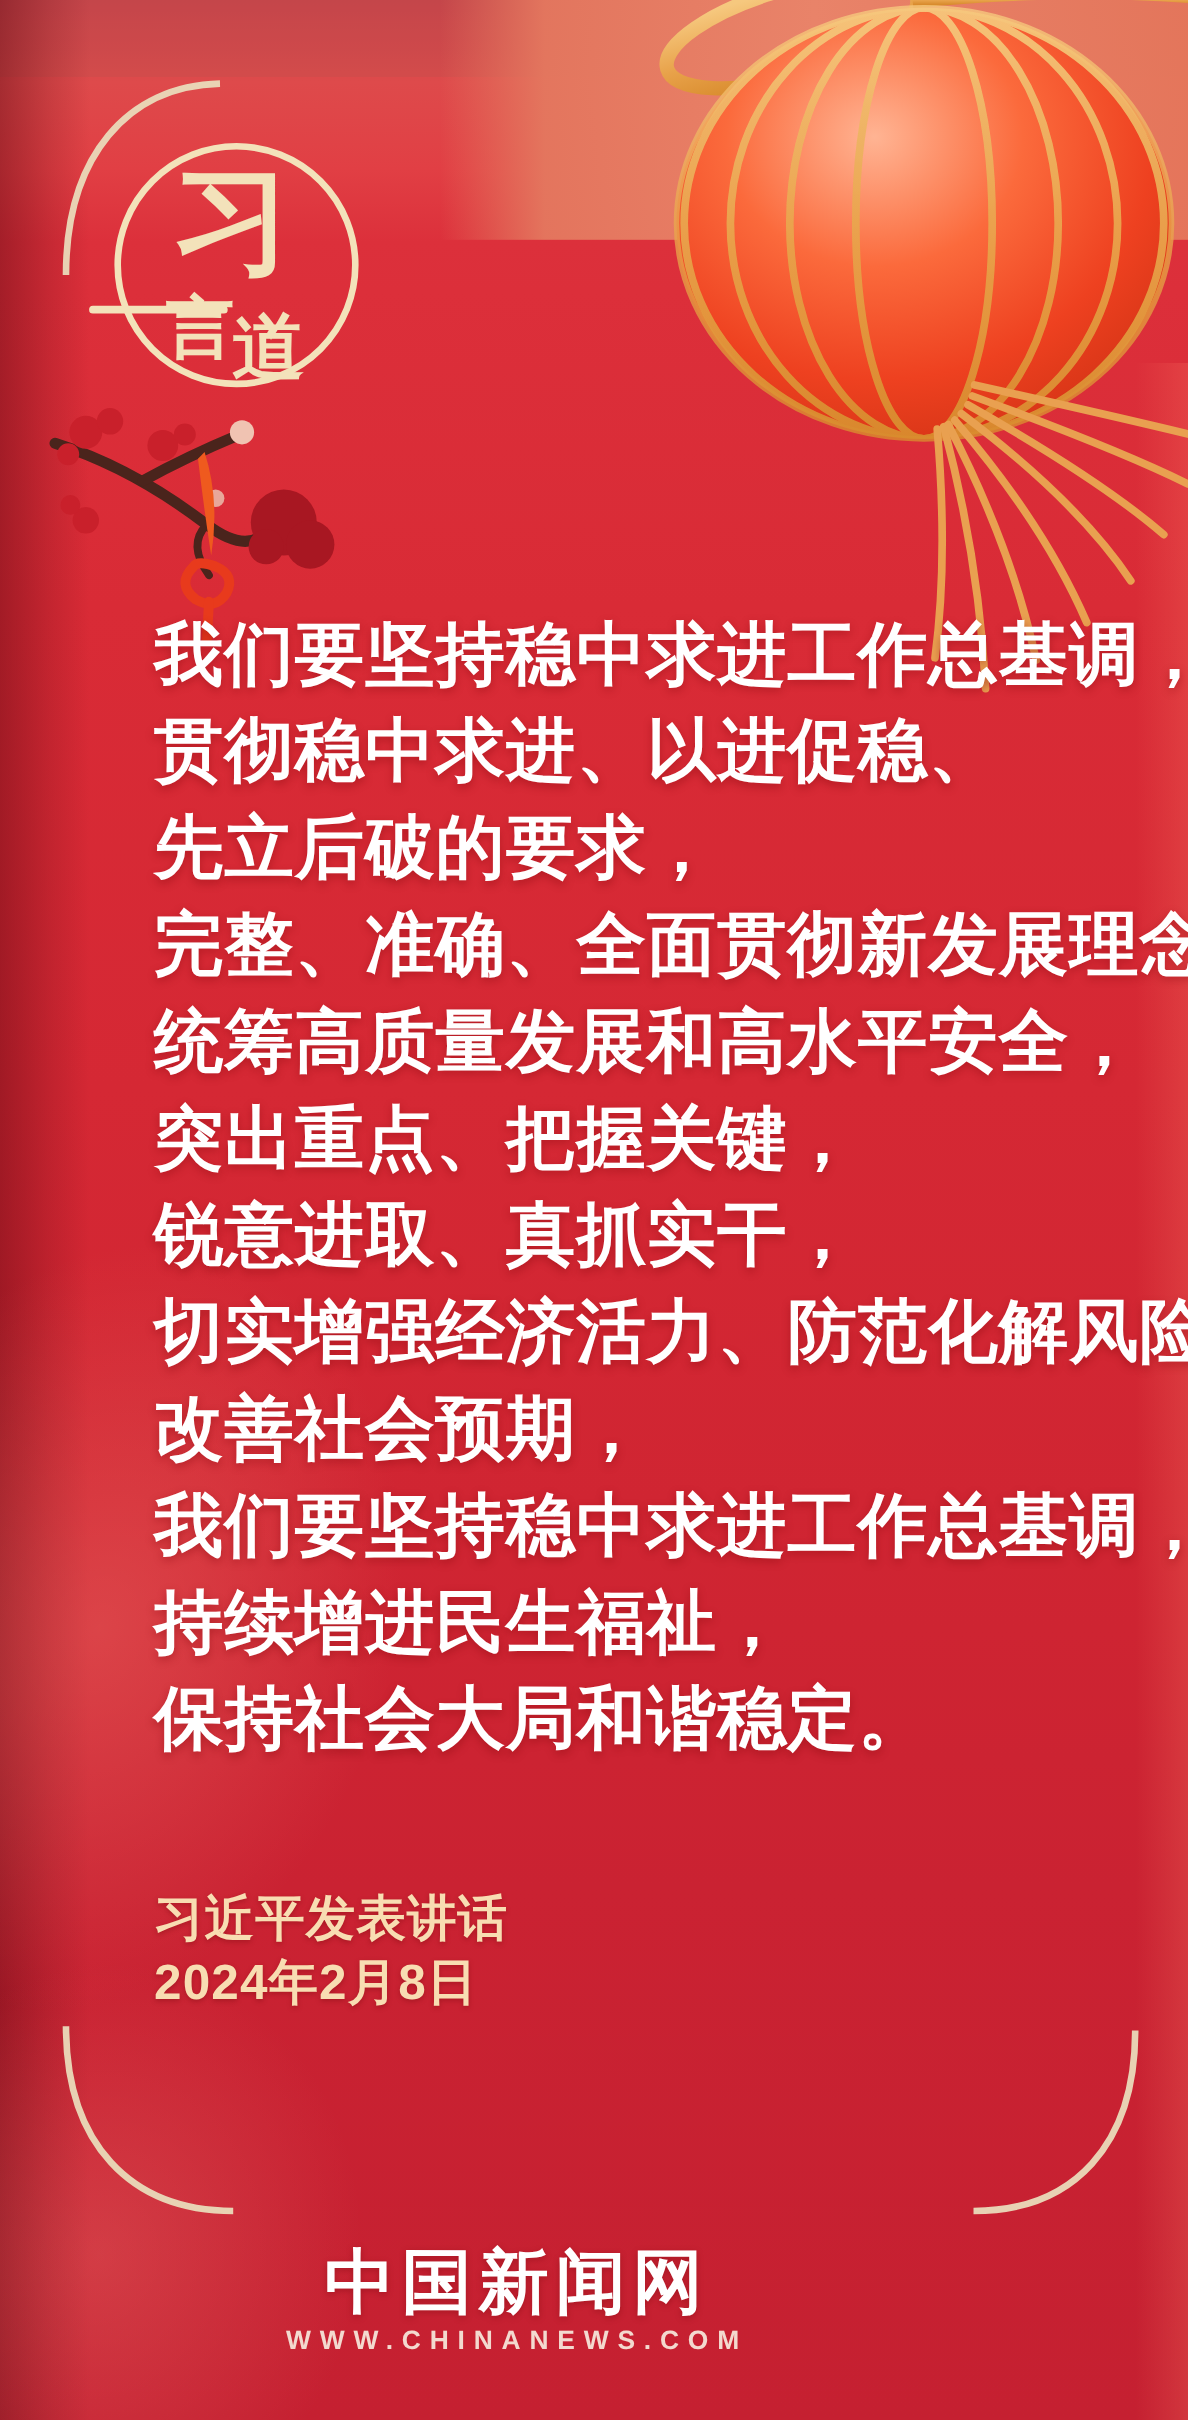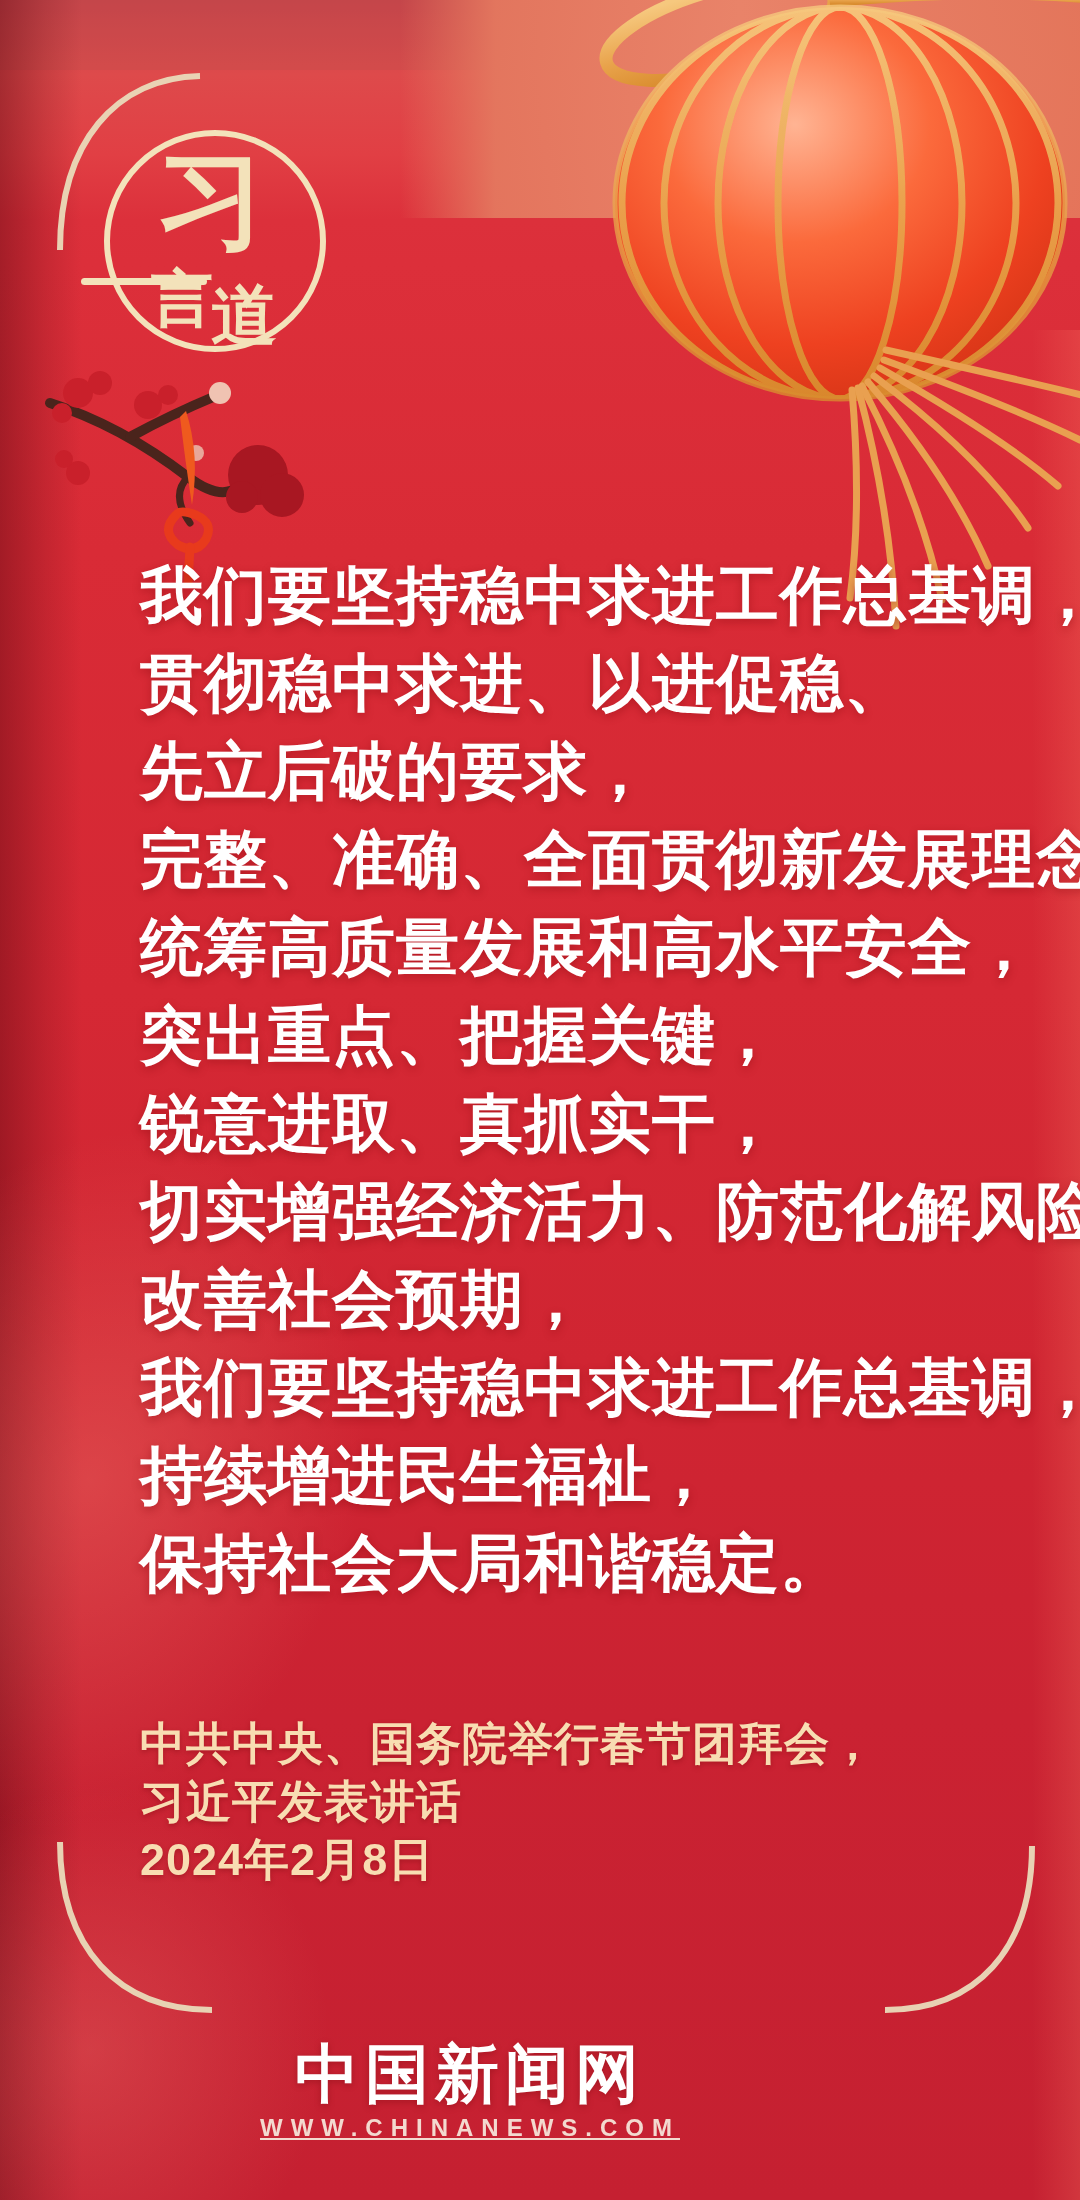--- a/index.html
+++ b/index.html
@@ -62,21 +62,21 @@
   
   .attribution{position:absolute;left:140px;top:1715px;width:880px;}
   .attr-line{height:58px;line-height:58px;font-size:45px;font-weight:bold;
     color:#f8ddb2;letter-spacing:1px;white-space:nowrap;
     text-shadow:0 2px 5px rgba(120,10,15,.4);}
 
   
   .footer{position:absolute;left:0;top:2035px;width:940px;text-align:center;}
   .site-name{font-size:64px;font-weight:bold;color:#ffffff;line-height:78px;
     letter-spacing:6px;text-shadow:0 2px 6px rgba(120,10,15,.4);}
-  .site-url{font-size:24px;font-weight:bold;color:#f3d9cf;letter-spacing:8px;line-height:30px;text-decoration:underline;}
+  .site-url{font-size:24px;font-weight:bold;color:#f3d9cf;letter-spacing:8px;line-height:30px;}
 
   .lantern{position:absolute;left:590px;top:-12px;width:500px;height:670px;pointer-events:none;}
   .branch{position:absolute;left:20px;top:355px;width:300px;height:250px;pointer-events:none;}
 </style>
 </head>
 <body>
 
 <div class="poster">
 
   <div class="bg-layer bg-top-light"></div>
@@ -187,21 +187,20 @@
     <div class="quote-line">突出重点、把握关键，</div>
     <div class="quote-line">锐意进取、真抓实干，</div>
     <div class="quote-line">切实增强经济活力、防范化解风险、</div>
     <div class="quote-line">改善社会预期，</div>
     <div class="quote-line">我们要坚持稳中求进工作总基调，</div>
     <div class="quote-line">持续增进民生福祉，</div>
     <div class="quote-line">保持社会大局和谐稳定。</div>
   </div>
 
   <div class="attribution">
-    <div class="attr-line">中共中央、国务院举行春节团拜会，</div>
     <div class="attr-line">习近平发表讲话</div>
     <div class="attr-line">2024年2月8日</div>
   </div>
 
   <div class="footer">
     <div class="site-name">中国新闻网</div>
     <div class="site-url">WWW.CHINANEWS.COM</div>
   </div>
 
 </div>

